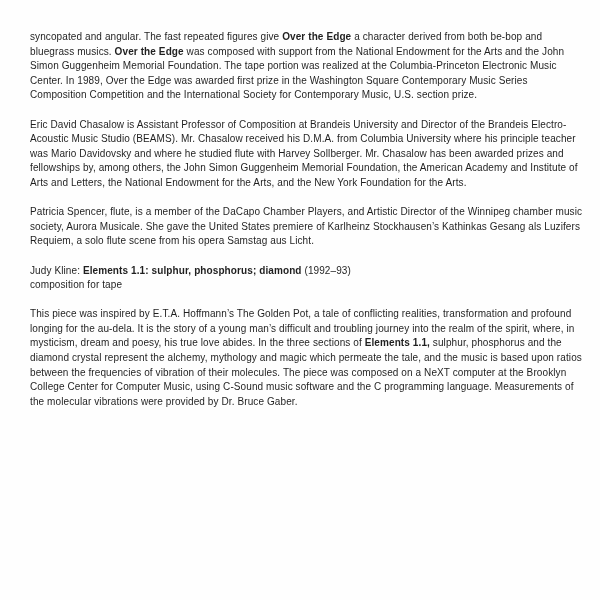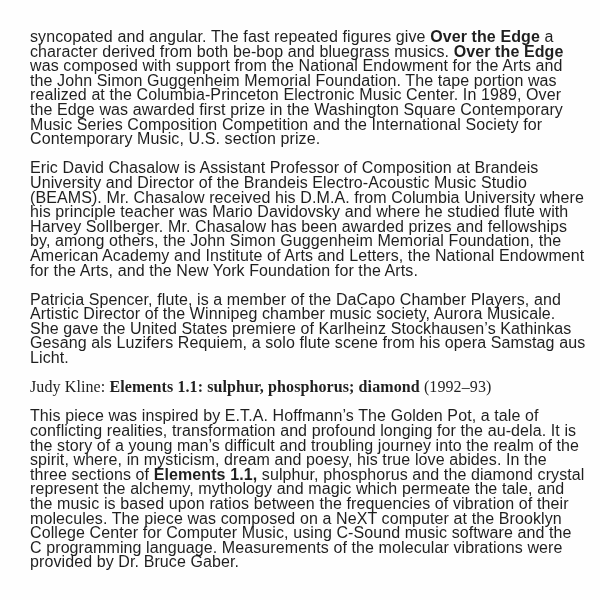--- a/index.html
+++ b/index.html
@@ -19,44 +19,44 @@
     height: 600px;
     background: #fefefe;
     padding: 30px 12px 0 30px;
     color: #1f1f1f;
   }
   .textcol {
     width: 557px;
   }
   .block {
     margin: 0 0 14.6px 0;
-    font-size: 16px;
+    font-size: 10px;
     line-height: 14.6px;
     letter-spacing: 0.1px;
     text-align: left;
   }
   .work-heading-block {
     margin-top: 0;
-    font-family: Liberation Serif, serif;
   }
   .bold   { font-weight: bold; }
   .italic { }
 </style>
 </head>
 <body>
 
 <div class="page">
   <div class="textcol">
 
     <p class="block"><span>syncopated and angular. The fast repeated figures give </span><span class="bold">Over the Edge</span><span> a character derived from both be-bop and bluegrass musics. </span><span class="bold">Over the Edge</span><span> was composed with support from the National Endowment for the Arts and the John Simon Guggenheim Memorial Foundation. The tape portion was realized at the Columbia-Princeton Electronic Music Center. In 1989, Over the Edge was awarded first prize in the Washington Square Contemporary Music Series Composition Competition and the International Society for Contemporary Music, U.S. section prize.</span></p>
 
     <p class="block"><span>Eric David Chasalow is Assistant Professor of Composition at Brandeis University and Director of the Brandeis Electro-Acoustic Music Studio (BEAMS). Mr. Chasalow received his D.M.A. from Columbia University where his principle teacher was Mario Davidovsky and where he studied flute with Harvey Sollberger. Mr. Chasalow has been awarded prizes and fellowships by, among others, the John Simon Guggenheim Memorial Foundation, the American Academy and Institute of Arts and Letters, the National Endowment for the Arts, and the New York Foundation for the Arts.</span></p>
 
     <p class="block"><span>Patricia Spencer, flute, is a member of the DaCapo Chamber Players, and Artistic Director of the Winnipeg chamber music society, Aurora Musicale. She gave the United States premiere of Karlheinz Stockhausen’s Kathinkas </span><span class="italic">Gesang als Luzifers Requiem,</span><span> a solo flute scene from his opera </span><span class="italic">Samstag aus Licht.</span></p>
 
     <div class="block work-heading-block">
       <div><span>Judy Kline: </span><span class="bold">Elements 1.1: sulphur, phosphorus; diamond</span><span> (1992–93)</span></div>
+      <div>composition for tape</div>
     </div>
 
     <p class="block"><span>This piece was inspired by E.T.A. Hoffmann’s </span><span class="italic">The Golden Pot,</span><span> a tale of conflicting realities, transformation and profound longing for the au-dela. It is the story of a young man’s difficult and troubling journey into the realm of the spirit, where, in mysticism, dream and poesy, his true love abides. In the three sections of </span><span class="bold">Elements 1.1,</span><span> sulphur, phosphorus and the diamond crystal represent the alchemy, mythology and magic which permeate the tale, and the music is based upon ratios between the frequencies of vibration of their molecules. The piece was composed on a NeXT computer at the Brooklyn College Center for Computer Music, using C-Sound music software and the C programming language. Measurements of the molecular vibrations were provided by Dr. Bruce Gaber.</span></p>
 
   </div>
 </div>
 
 </body></html>

